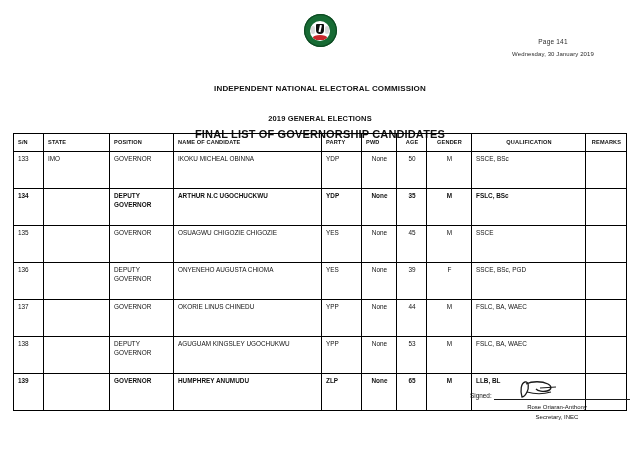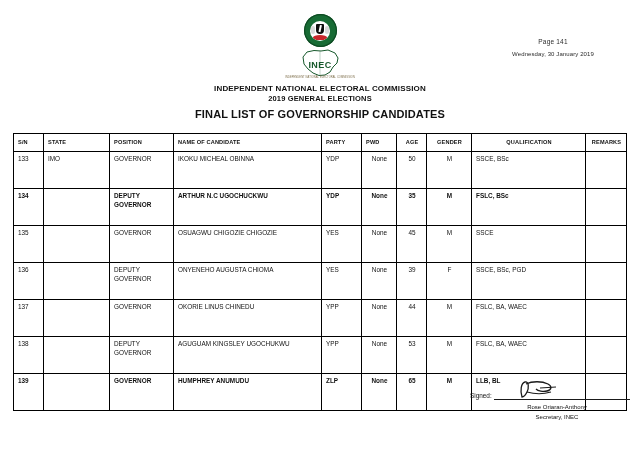--- a/index.html
+++ b/index.html
@@ -142,21 +142,21 @@
   }
   .title-block .t1 {
     font-size: 8px;
     font-weight: bold;
     letter-spacing: .15px;
     color: #111;
   }
   .title-block .t2 {
     font-size: 7.5px;
     font-weight: bold;
-    margin-top: 1px;
+    margin-top: 21px;
     letter-spacing: .15px;
     color: #111;
   }
   .title-block .t3 {
     font-size: 11px;
     font-weight: bold;
     margin-top: 5px;
     letter-spacing: .15px;
     color: #111;
   }
@@ -271,28 +271,20 @@
 
 <div class="masthead">
   <div class="logo-wrap">
     <div class="seal">
       <div class="seal-inner">
         <div class="horse-l"></div>
         <div class="horse-r"></div>
         <div class="shield"></div>
         <div class="flower"></div>
       </div>
-    </div>
-    <div class="map-wrap">
-      <svg width="46" height="30" viewBox="0 0 46 30" aria-hidden="true">
-        <path d="M6,9 L10,4 L17,2.5 L24,3 L31,2 L38,5 L41,10 L40,15 L36,19 L33,24 L28,27 L22,27.5 L16,25 L11,21 L7,16 Z" fill="#ffffff" stroke="#17592c" stroke-width="1"></path>
-        <path d="M23,2.8 L23,27.4" stroke="#17592c" stroke-width="0.5" opacity="0.55"></path>
-      </svg>
-      <div class="inec-word">INEC</div>
-      <div class="inec-sub">INDEPENDENT NATIONAL ELECTORAL COMMISSION</div>
     </div>
   </div>
 
   <div class="title-block">
     <div class="t1">INDEPENDENT NATIONAL ELECTORAL COMMISSION</div>
     <div class="t2">2019 GENERAL ELECTIONS</div>
     <div class="t3">FINAL LIST OF GOVERNORSHIP CANDIDATES</div>
   </div>
 </div>
 

